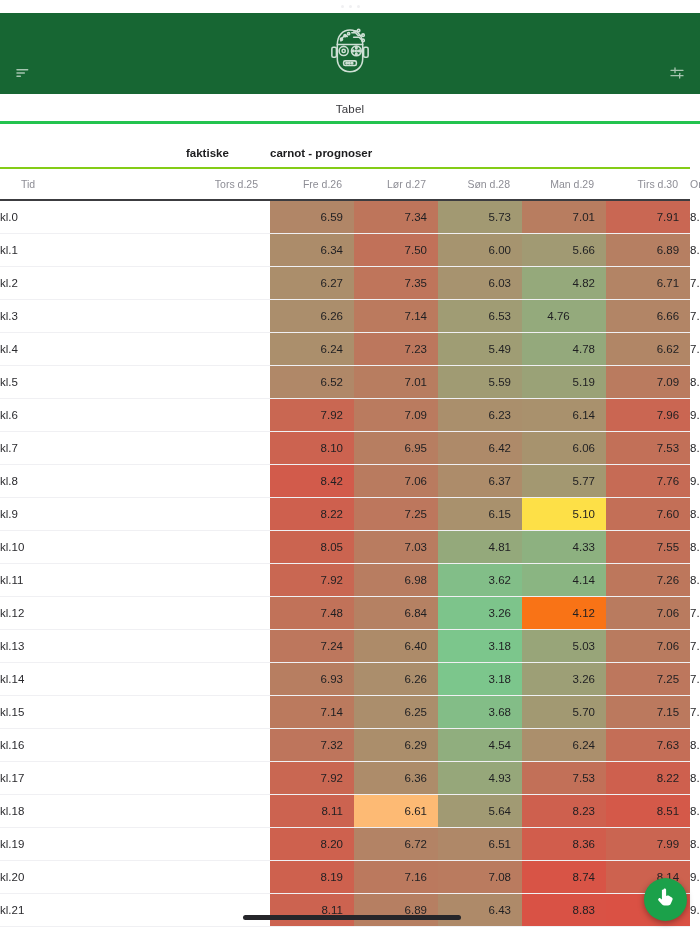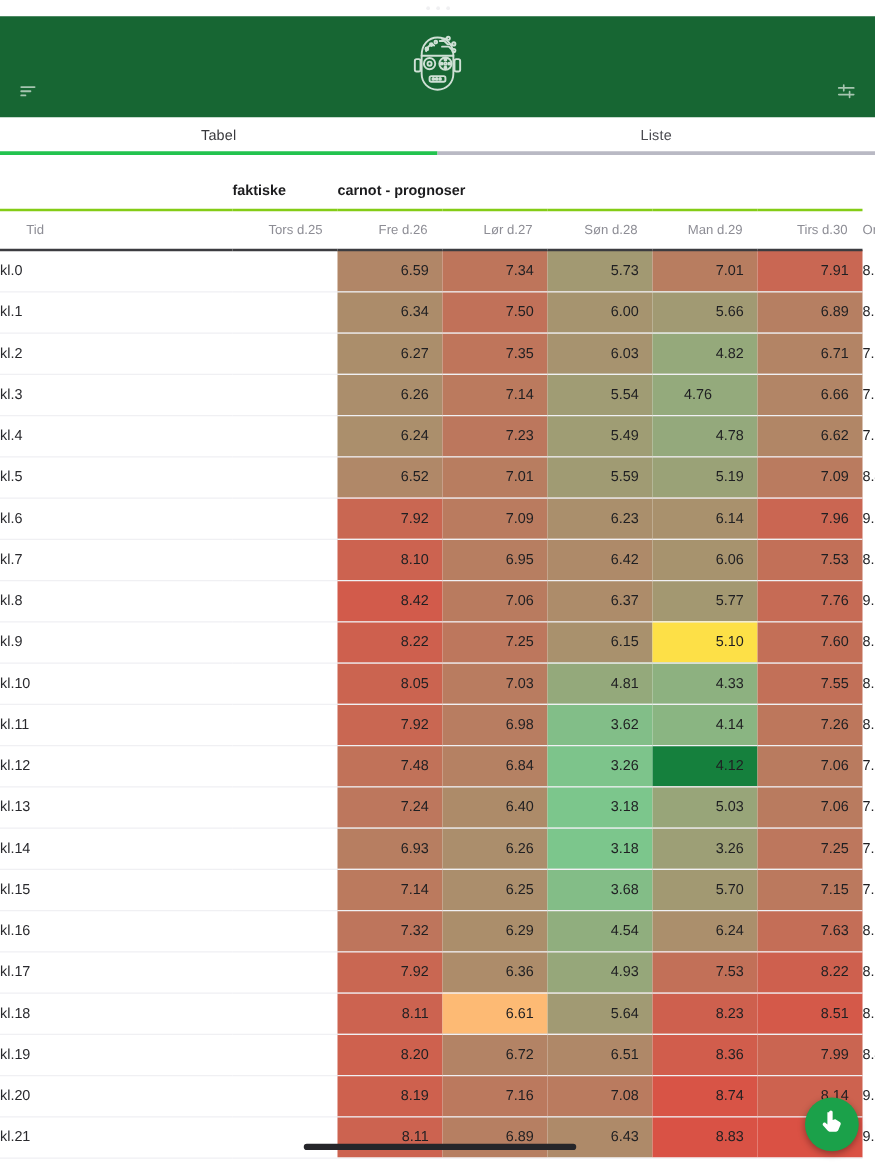--- a/index.html
+++ b/index.html
@@ -244,24 +244,20 @@
         <line x1="16" y1="12.5" x2="16" y2="19.5"></line>
       </svg>
     </div>
   </div>
 
   <div class="tabs">
     <div class="tab active">
       <span>Tabel</span>
       <span class="underline"></span>
     </div>
-    <div class="tab inactive">
-      <span>Liste</span>
-      <span class="underline"></span>
-    </div>
   </div>
 
   <div class="table-wrap">
     <table class="grid">
       <colgroup>
         <col class="c-tid">
           <col class="c-day">
           <col class="c-day">
           <col class="c-day">
         <col class="c-day">
@@ -314,21 +310,21 @@
             <td style="background: rgb(167, 147, 111);">6.03</td>
             <td style="background: rgb(149, 169, 123);">4.82</td>
             <td style="background: rgb(179, 132, 101);">6.71</td>
             <td style="background: rgb(201, 103, 82);">7.94</td>
           </tr>
           <tr>
             <td class="tid-cell">kl.3</td>
             <td class="empty-cell"></td>
             <td style="background: rgb(171, 142, 108);">6.26</td>
             <td style="background: rgb(187, 122, 94);">7.14</td>
-            <td style="background: rgb(160, 156, 116);">5.54</td>
+            <td style="background: rgb(160, 156, 116);">6.53</td>
             <td style="background: rgb(148, 170, 124); text-align: center;">4.76</td>
             <td style="background: rgb(178, 133, 102);">6.66</td>
             <td style="background: rgb(200, 105, 83);">7.85</td>
           </tr>
           <tr>
             <td class="tid-cell">kl.4</td>
             <td class="empty-cell"></td>
             <td style="background: rgb(171, 143, 108);">6.24</td>
             <td style="background: rgb(188, 119, 93);">7.23</td>
             <td style="background: rgb(159, 157, 116);">5.49</td>
@@ -405,21 +401,21 @@
             <td style="background: rgb(138, 181, 130);">4.14</td>
             <td style="background: rgb(189, 119, 92);">7.26</td>
             <td style="background: rgb(204, 99, 80);">8.09</td>
           </tr>
           <tr>
             <td class="tid-cell">kl.12</td>
             <td class="empty-cell"></td>
             <td style="background: rgb(193, 114, 89);">7.48</td>
             <td style="background: rgb(181, 129, 99);">6.84</td>
             <td style="background: rgb(125, 196, 139);">3.26</td>
-            <td style="background: #15803d;">4.12</td>
+            <td style="background: #f97316;">4.12</td>
             <td style="background: rgb(185, 123, 95);">7.06</td>
             <td style="background: rgb(197, 108, 85);">7.73</td>
           </tr>
           <tr>
             <td class="tid-cell">kl.13</td>
             <td class="empty-cell"></td>
             <td style="background: rgb(189, 119, 93);">7.24</td>
             <td style="background: rgb(173, 139, 105);">6.40</td>
             <td style="background: rgb(124, 198, 140);">3.18</td>
             <td style="background: rgb(152, 165, 121);">5.03</td>

